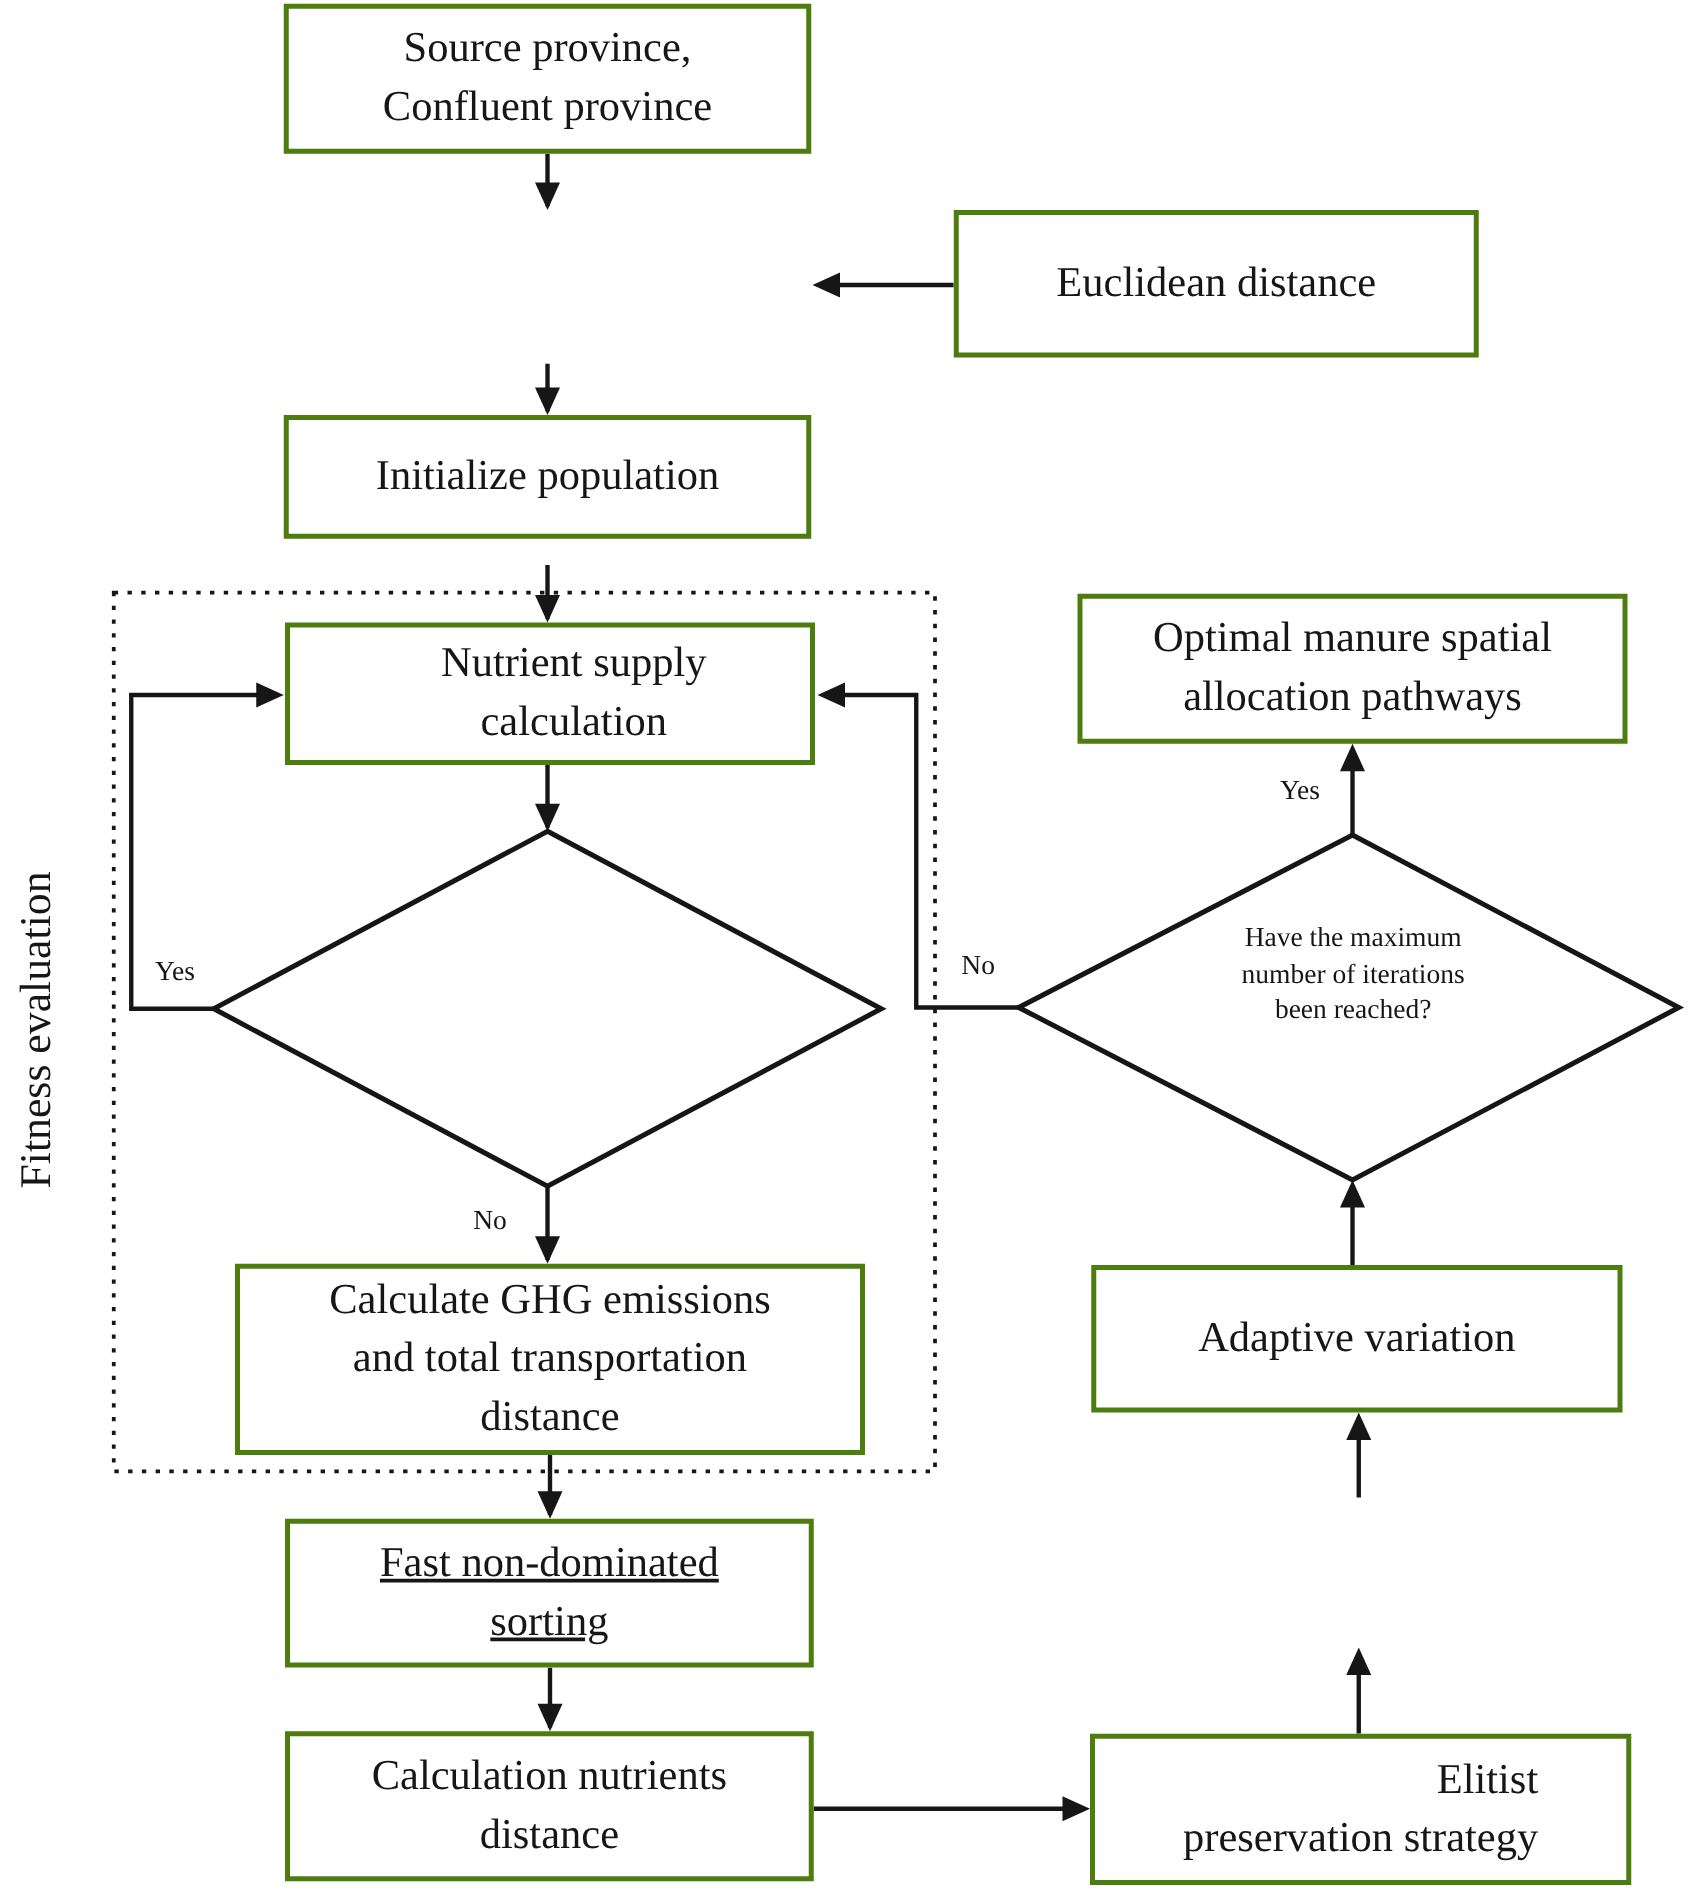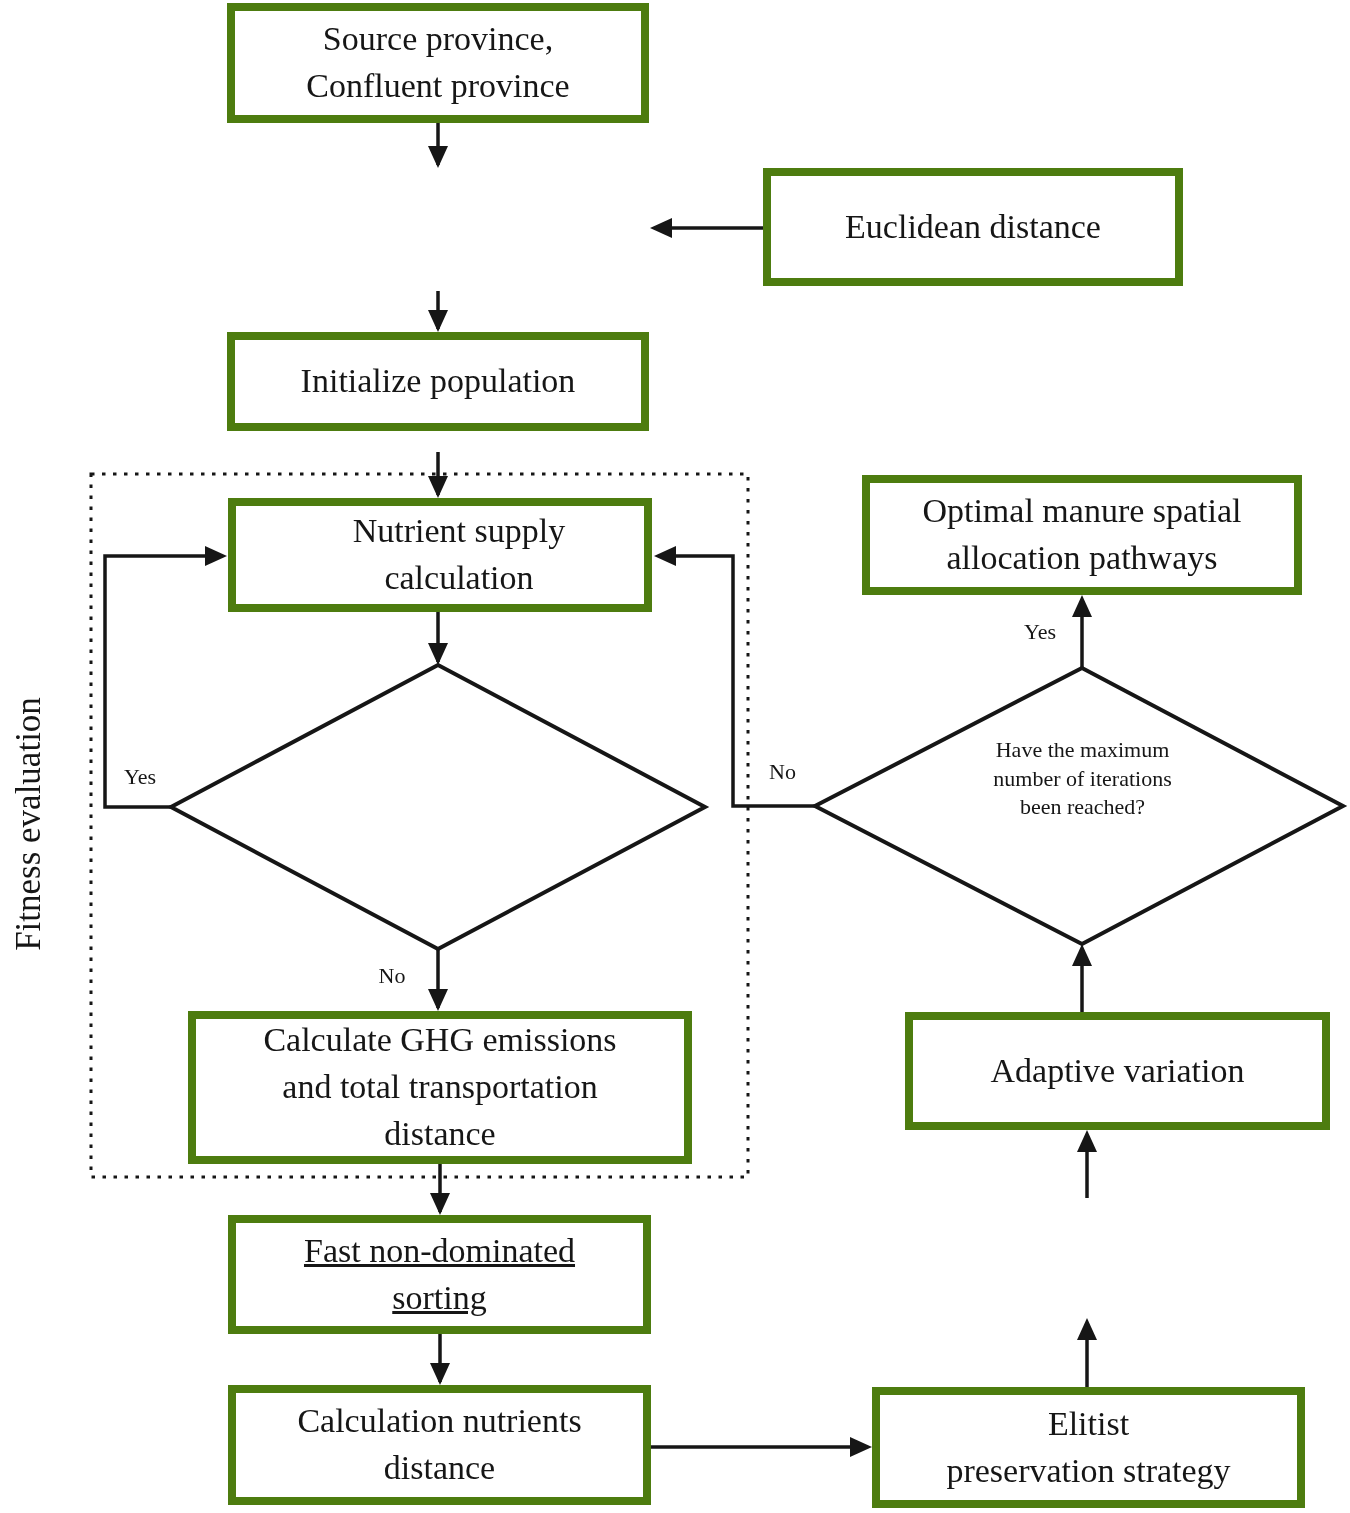--- a/index.html
+++ b/index.html
@@ -8,21 +8,21 @@
     width:1350px;height:1513px;
     background:#ffffff;
     font-family:"Liberation Serif","DejaVu Serif",serif;
     color:#161616;
     overflow:hidden;
   }
   .svg-layer{position:absolute;left:0;top:0;width:1350px;height:1513px;}
   .node{
     position:absolute;
     box-sizing:border-box;
-    border:8px solid #4d7c0f;
+    border:4px solid #4d7c0f;
     background:#ffffff;
     display:flex;align-items:center;justify-content:center;
     text-align:center;
     font-size:34px;line-height:1.38;
     white-space:pre-line;
     color:#161616;
   }
   .free-label{
     position:absolute;
     font-size:22px;line-height:1.3;
@@ -104,25 +104,25 @@
   <div class="node" style="left:188px;top:1011px;width:504px;height:153px;">Calculate GHG emissions
 and total transportation
 distance</div>
 
   <div class="node" style="left:228px;top:1215px;width:423px;height:119px;text-decoration:underline;">Fast non-dominated
 sorting</div>
 
   <div class="node" style="left:228px;top:1385px;width:423px;height:120px;">Calculation nutrients
 distance</div>
 
-  <div class="node" style="left:872px;top:1387px;width:433px;height:121px;">Elitist
+  <div class="node" style="left:872px;top:1387px;width:433px;height:121px;text-align:right;">Elitist
 preservation strategy</div>
 
 
-  <div class="node" style="left:905px;top:1012px;width:425px;height:118px;">Adaptive variation</div>
+  <div class="node" style="left:873px;top:1012px;width:425px;height:118px;">Adaptive variation</div>
 
   <div class="node" style="left:862px;top:475px;width:440px;height:120px;">Optimal manure spatial
 allocation pathways</div>
 
 
   <div class="free-label" style="left:855px;top:736px;width:455px;">Have the maximum
 number of iterations
 been reached?</div>
 
   <div class="free-label" style="left:100px;top:763px;width:80px;">Yes</div>

